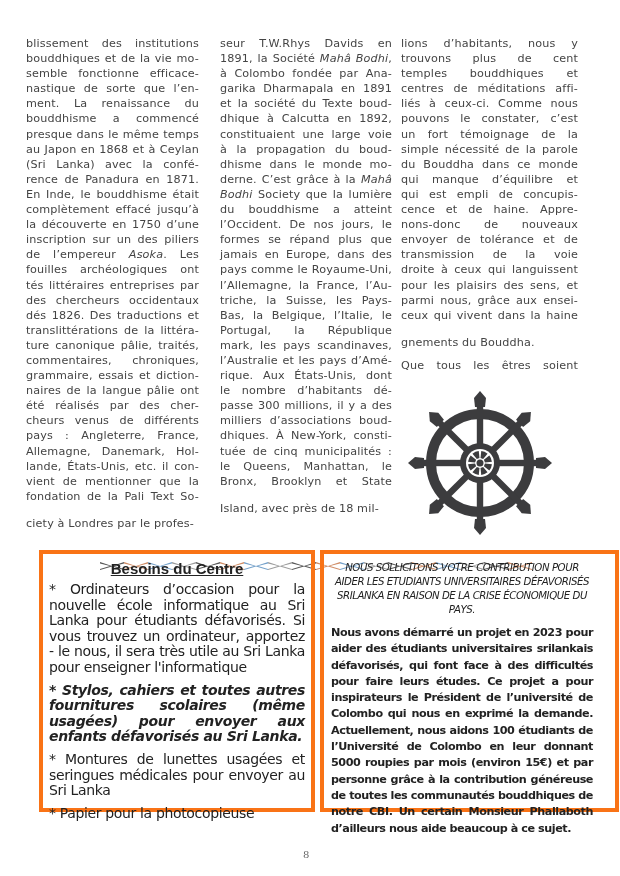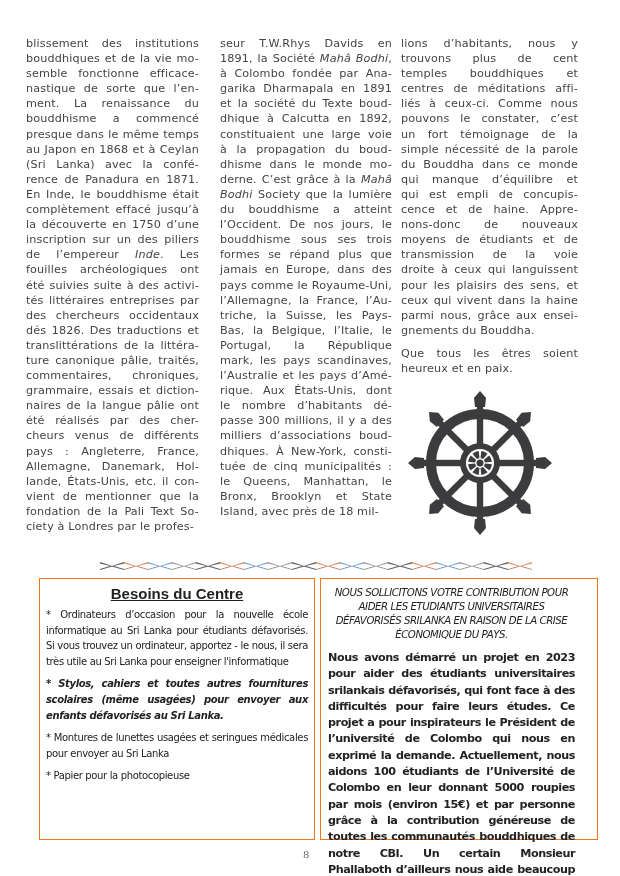--- a/index.html
+++ b/index.html
@@ -1,31 +1,31 @@
 <!DOCTYPE html>
 <html><head>
 <meta charset="utf-8">
 <style>
   html, body { margin:0; padding:0; background:#ffffff; }
   body { width:620px; height:876px; position:relative; overflow:hidden; font-family:"DejaVu Sans", sans-serif; color:#3a3a3a; }
   .col { position:absolute; top:36px; font-size:11.2px; line-height:15.1px; letter-spacing:0.15px; text-align:justify; text-align-last:justify; color:#444; }
   .col .ln { display:block; white-space:nowrap; text-align:justify; text-align-last:justify; height:15.1px; }
-  .col .ln.last { text-align-last:left; }
+  .col .ln.last { text-align-last:left;margin-top:12px; }
   #col1 { left:26px; width:173px; }
   #col2 { left:220px; width:172px; }
   #col3 { left:401px; width:177px; }
   .para-gap { height:8px; }
   em { font-style:italic; }
   #wheel { position:absolute; left:405px; top:388px; width:150px; height:150px; }
   #divider { position:absolute; left:100px; top:561px; width:432px; height:10px; }
-  .box { position:absolute; top:578px; height:262px; border:1px solid #f97316; box-sizing:border-box; font-family:"Liberation Sans", sans-serif; color:#222; }
+  .box { position:absolute; top:550px; height:262px; border:4px solid #f97316; box-sizing:border-box; font-family:"Liberation Sans", sans-serif; color:#222; }
   #box-left { left:39px; width:276px; padding:4px 6px 0 6px; }
-  #box-right { left:320px; width:278px; padding:4px 22px 0 7px; }
+  #box-right { left:320px; width:299px; padding:4px 22px 0 7px; }
   .box-title { text-align:center; font-weight:bold; font-size:15px; text-decoration:underline; margin:2px 0 5px 0; color:#222; }
-  .box p { margin:0 0 7px 0; font-size:10px; line-height:15.6px; text-align:justify; font-family:"DejaVu Sans", sans-serif; letter-spacing:-0.35px; }
+  .box p { margin:0 0 7px 0; font-size:14px; line-height:15.6px; text-align:justify; font-family:"DejaVu Sans", sans-serif; letter-spacing:-0.35px; }
   .box p.ital { font-style:italic; font-weight:bold; }
   #box-right .hdr { font-style:italic; font-size:10.2px; line-height:14px; text-align:center; margin:3px 0 8px 0; letter-spacing:-0.45px; font-family:"DejaVu Sans", sans-serif; }
   #box-right p.body { font-weight:bold; font-size:11.2px; line-height:16.3px; letter-spacing:-0.45px; }
   #page-num { position:absolute; left:303px; top:849px; font-size:10px; color:#666; font-family:"DejaVu Serif", serif; }
 </style>
 </head>
 <body>
 
 <div id="col1" class="col">
     <span class="ln">blissement des institutions</span>
@@ -35,23 +35,22 @@
     <span class="ln">ment. La renaissance du</span>
     <span class="ln">bouddhisme a commencé</span>
     <span class="ln">presque dans le même temps</span>
     <span class="ln">au Japon en 1868 et à Ceylan</span>
     <span class="ln">(Sri Lanka) avec la confé-</span>
     <span class="ln">rence de Panadura en 1871.</span>
     <span class="ln">En Inde, le bouddhisme était</span>
     <span class="ln">complètement effacé jusqu’à</span>
     <span class="ln">la découverte en 1750 d’une</span>
     <span class="ln">inscription sur un des piliers</span>
-    <span class="ln">de l’empereur <em>Inde</em>. Les</span>
+    <span class="ln">de l’empereur <em>Asoka</em>. Les</span>
     <span class="ln">fouilles archéologiques ont</span>
-    <span class="ln">été suivies suite à des activi-</span>
     <span class="ln">tés littéraires entreprises par</span>
     <span class="ln">des chercheurs occidentaux</span>
     <span class="ln">dés 1826. Des traductions et</span>
     <span class="ln">translittérations de la littéra-</span>
     <span class="ln">ture canonique pâlie, traités,</span>
     <span class="ln">commentaires, chroniques,</span>
     <span class="ln">grammaire, essais et diction-</span>
     <span class="ln">naires de la langue pâlie ont</span>
     <span class="ln">été réalisés par des cher-</span>
     <span class="ln">cheurs venus de différents</span>
@@ -69,21 +68,20 @@
     <span class="ln">garika Dharmapala en 1891</span>
     <span class="ln">et la société du Texte boud-</span>
     <span class="ln">dhique à Calcutta en 1892,</span>
     <span class="ln">constituaient une large voie</span>
     <span class="ln">à la propagation du boud-</span>
     <span class="ln">dhisme dans le monde mo-</span>
     <span class="ln">derne. C’est grâce à la <em>Mahâ</em></span>
     <span class="ln"><em>Bodhi</em> Society que la lumière</span>
     <span class="ln">du bouddhisme a atteint</span>
     <span class="ln">l’Occident. De nos jours, le</span>
-    <span class="ln">bouddhisme sous ses trois</span>
     <span class="ln">formes se répand plus que</span>
     <span class="ln">jamais en Europe, dans des</span>
     <span class="ln">pays comme le Royaume-Uni,</span>
     <span class="ln">l’Allemagne, la France, l’Au-</span>
     <span class="ln">triche, la Suisse, les Pays-</span>
     <span class="ln">Bas, la Belgique, l’Italie, le</span>
     <span class="ln">Portugal, la République</span>
     <span class="ln">mark, les pays scandinaves,</span>
     <span class="ln">l’Australie et les pays d’Amé-</span>
     <span class="ln">rique. Aux États-Unis, dont</span>
@@ -103,30 +101,29 @@
     <span class="ln">centres de méditations affi-</span>
     <span class="ln">liés à ceux-ci. Comme nous</span>
     <span class="ln">pouvons le constater, c’est</span>
     <span class="ln">un fort témoignage de la</span>
     <span class="ln">simple nécessité de la parole</span>
     <span class="ln">du Bouddha dans ce monde</span>
     <span class="ln">qui manque d’équilibre et</span>
     <span class="ln">qui est empli de concupis-</span>
     <span class="ln">cence et de haine. Appre-</span>
     <span class="ln">nons-donc de nouveaux</span>
-    <span class="ln">moyens de étudiants et de</span>
+    <span class="ln">envoyer de tolérance et de</span>
     <span class="ln">transmission de la voie</span>
     <span class="ln">droite à ceux qui languissent</span>
     <span class="ln">pour les plaisirs des sens, et</span>
+    <span class="ln">parmi nous, grâce aux ensei-</span>
     <span class="ln">ceux qui vivent dans la haine</span>
-    <span class="ln">parmi nous, grâce aux ensei-</span>
     <span class="ln last">gnements du Bouddha.</span>
     <div class="para-gap"></div>
     <span class="ln">Que tous les êtres soient</span>
-    <span class="ln last">heureux et en paix.</span>
   </div>
 
 <svg id="wheel" viewBox="-75 -75 150 150">
   <g id="wheel-g" fill="#3c3c3e" stroke="none">
       <circle cx="0" cy="0" r="49" fill="none" stroke="#3c3c3e" stroke-width="10"></circle>
       <rect x="-3.2" y="-62" width="6.4" height="44" fill="#3c3c3e" transform="rotate(0)"></rect>
       <path d="M0,-72 L6,-65 L5,-56 L-5,-56 L-6,-65 Z" fill="#3c3c3e" transform="rotate(0)"></path>
       <rect x="-3.2" y="-62" width="6.4" height="44" fill="#3c3c3e" transform="rotate(45)"></rect>
       <path d="M0,-72 L6,-65 L5,-56 L-5,-56 L-6,-65 Z" fill="#3c3c3e" transform="rotate(45)"></path>
       <rect x="-3.2" y="-62" width="6.4" height="44" fill="#3c3c3e" transform="rotate(90)"></rect>

